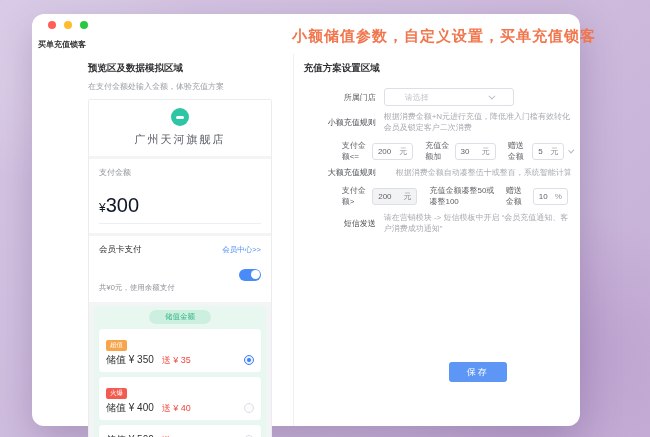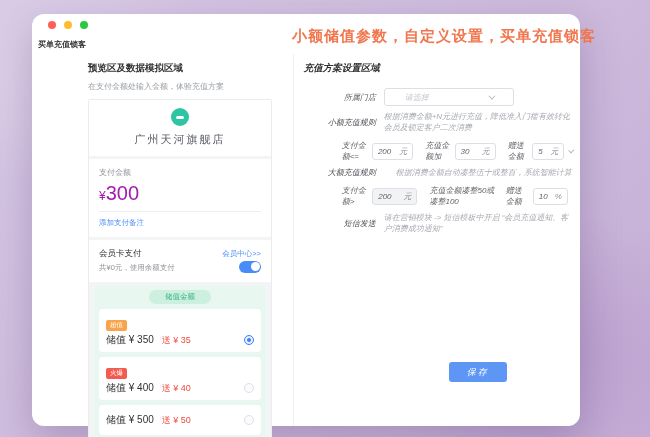--- a/index.html
+++ b/index.html
@@ -19,44 +19,44 @@
   }
   .titlebar { position:relative; height:40px; }
   .lights { position:absolute; left:16px; top:7px; display:flex; gap:8px; }
   .light { width:8px; height:8px; border-radius:50%; }
   .light.red{ background:#ff5f57; } .light.yellow{ background:#febc2e; } .light.green{ background:#28c840; }
   .app-title { position:absolute; left:6px; top:25px; font-size:8px; font-weight:bold; color:#333; }
   .banner { position:absolute; left:260px; top:13px; font-size:15px; font-weight:700; color:#f1764d; letter-spacing:1px; white-space:nowrap; }
 
   .content { position:absolute; top:40px; left:0; right:0; bottom:0; display:flex; }
   .left-pane { width:268px; border-right:1px solid #f0f0f0; padding:8px 0 0 56px; }
-  .right-pane { flex:1; padding:8px 8px 0 10px; position:relative;font-style:italic; }
+  .right-pane { flex:1; padding:8px 8px 0 10px; position:relative; }
 
   .pane-title { font-size:9.5px; font-weight:bold; color:#303133; }
   .pane-sub { font-size:8px; color:#9aa0a6; margin-top:6px; }
 
   .phone { width:184px; margin-top:7px; background:#f3f4f6; border:1px solid #ececec; border-radius:2px; }
   .psec { background:#fff; margin-bottom:3px; }
 
   .store-sec { padding:8px 0 9px; text-align:center; }
   .store-icon { width:18px; height:18px; border-radius:50%; background:#2ec5a4; margin:0 auto; position:relative; }
   .store-icon i { position:absolute; left:5px; top:7.5px; width:8px; height:3px; background:#fff; border-radius:2px; }
   .store-name { margin-top:6px; font-size:11px; color:#5a5e66; letter-spacing:2px; }
 
   .pay-sec { padding:8px 10px 9px; }
   .pay-label { font-size:8px; color:#909399; }
-  .pay-amount { margin-top:4px; padding-bottom:6px; border-bottom:1px solid #ebeef5; color:#a21caf; }
+  .pay-amount { margin-top:16px; padding-bottom:6px; border-bottom:1px solid #ebeef5; color:#0f172a; }
   .pay-amount .cur { font-size:12px; } .pay-amount .num { font-size:20px; }
   .add-note { margin-top:6px; font-size:7.5px; color:#4a8cf7; }
 
   .member-sec { padding:8px 10px 9px; }
   .mrow { display:flex; justify-content:space-between; align-items:center; }
   .member-title { font-size:8.5px; color:#303133; }
   .member-link { font-size:7.5px; color:#4a8cf7; }
-  .balance-text { font-size:7.5px; color:#909399; margin-top:3px; }
+  .balance-text { font-size:7.5px; color:#909399; margin-top:27px; }
   .toggle { width:22px; height:12px; border-radius:7px; background:#4a8cf7; position:relative; }
   .toggle .knob { position:absolute; right:1.5px; top:1.5px; width:9px; height:9px; border-radius:50%; background:#fff; }
 
   .mint { margin:4px 5px 0; background:#e8f7ef; border-radius:6px; padding:4px 5px 5px; }
   .pill { width:fit-content; margin:0 auto 5px; background:#cdefdf; color:#2fb583; font-size:7.5px; padding:2px 16px; border-radius:9px; }
   .opt { background:#fff; border-radius:4px; padding:4px 7px 5px; margin-bottom:5px; }
   .opt:last-child { margin-bottom:0; }
   .opt.no-badge { padding:8px 7px; }
   .badge { display:inline-block; font-size:6.5px; color:#fff; padding:1px 4px; border-radius:2px; margin-bottom:2px; }
   .optrow { display:flex; align-items:center; }
@@ -110,21 +110,20 @@
               <i></i>
             </div>
           <div class="store-name">广州天河旗舰店</div>
         </div>
 
         <div class="psec pay-sec">
           <div class="pay-label">支付金额</div>
           <div class="pay-amount">
             <span class="cur">¥</span><span class="num">300</span>
           </div>
-          <div class="add-note">添加支付备注</div>
         </div>
 
         <div class="psec member-sec">
           <div class="mrow">
             <span class="member-title">会员卡支付</span>
             <span class="member-link">会员中心&gt;&gt;</span>
           </div>
           <div class="mrow">
             <span class="balance-text">共¥0元，使用余额支付</span>
             <span class="toggle">

